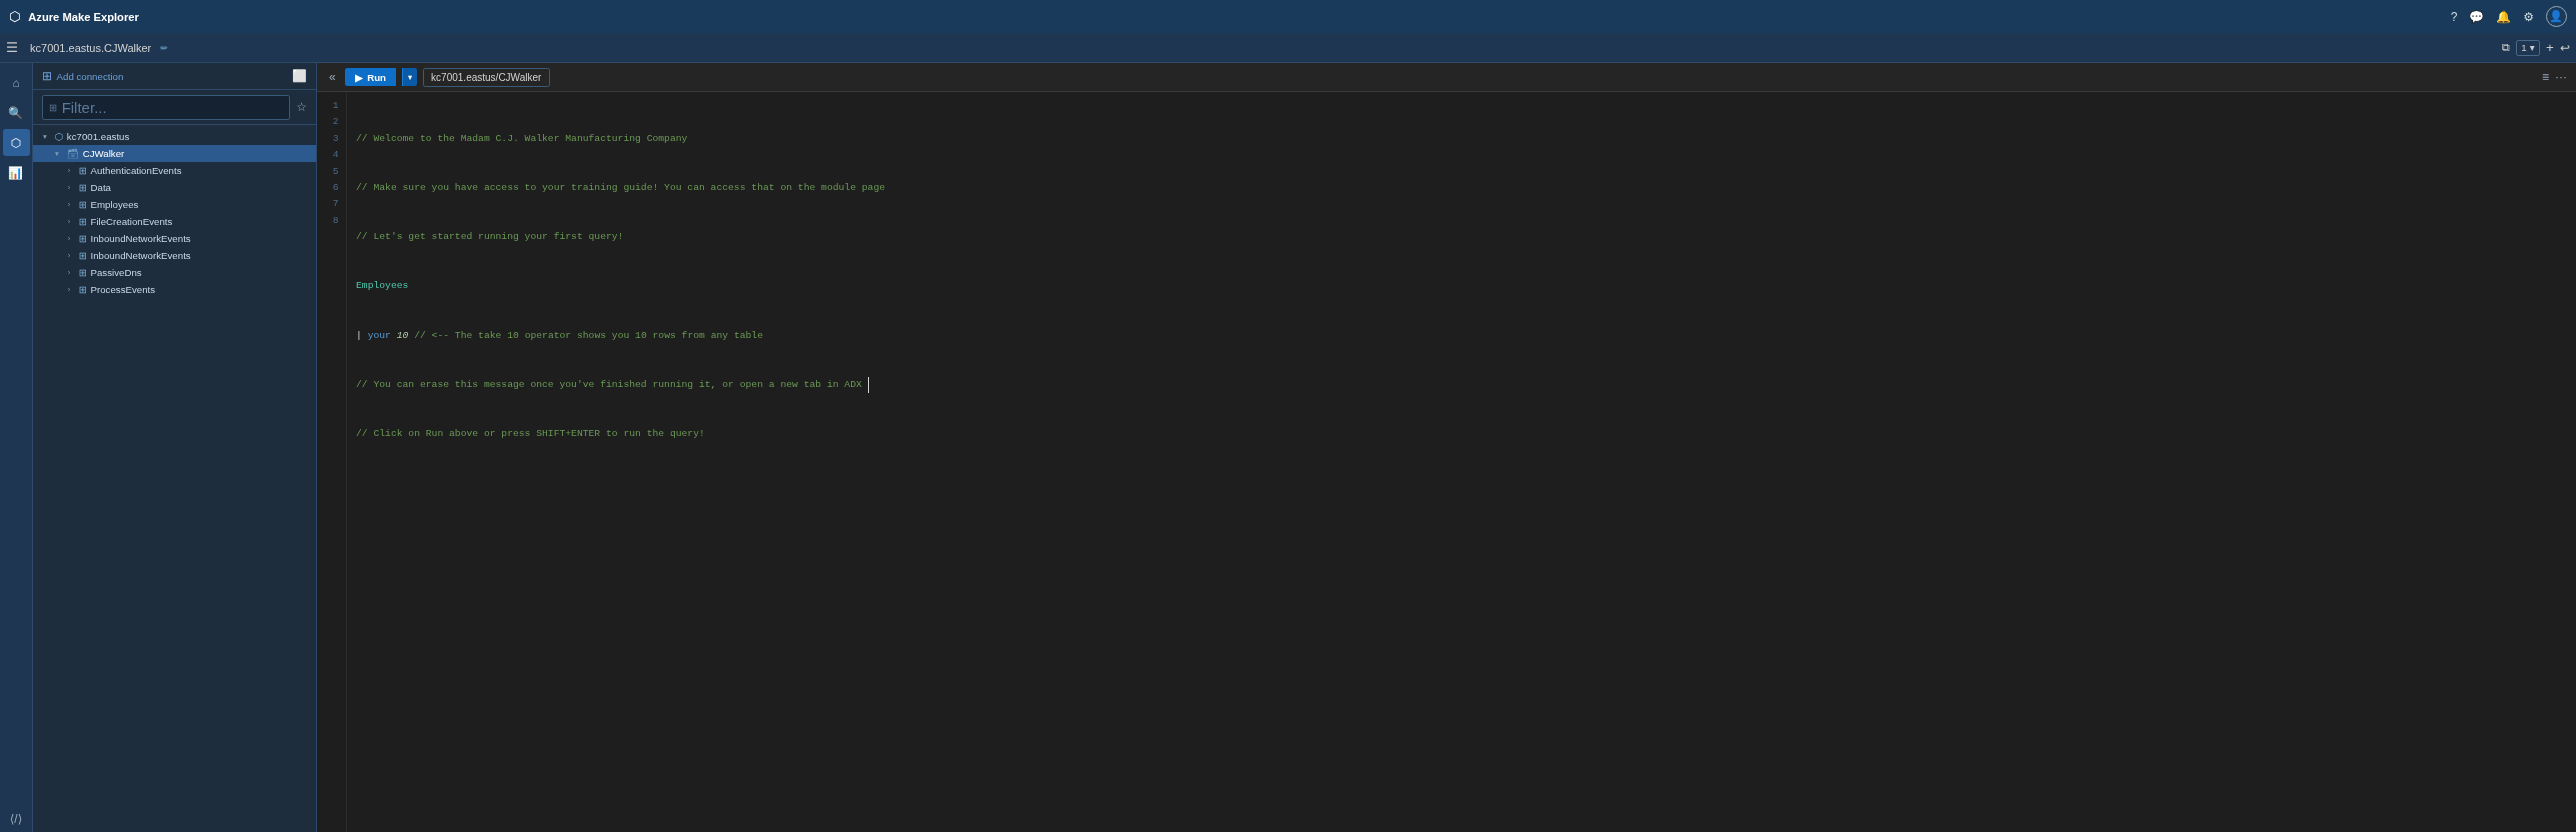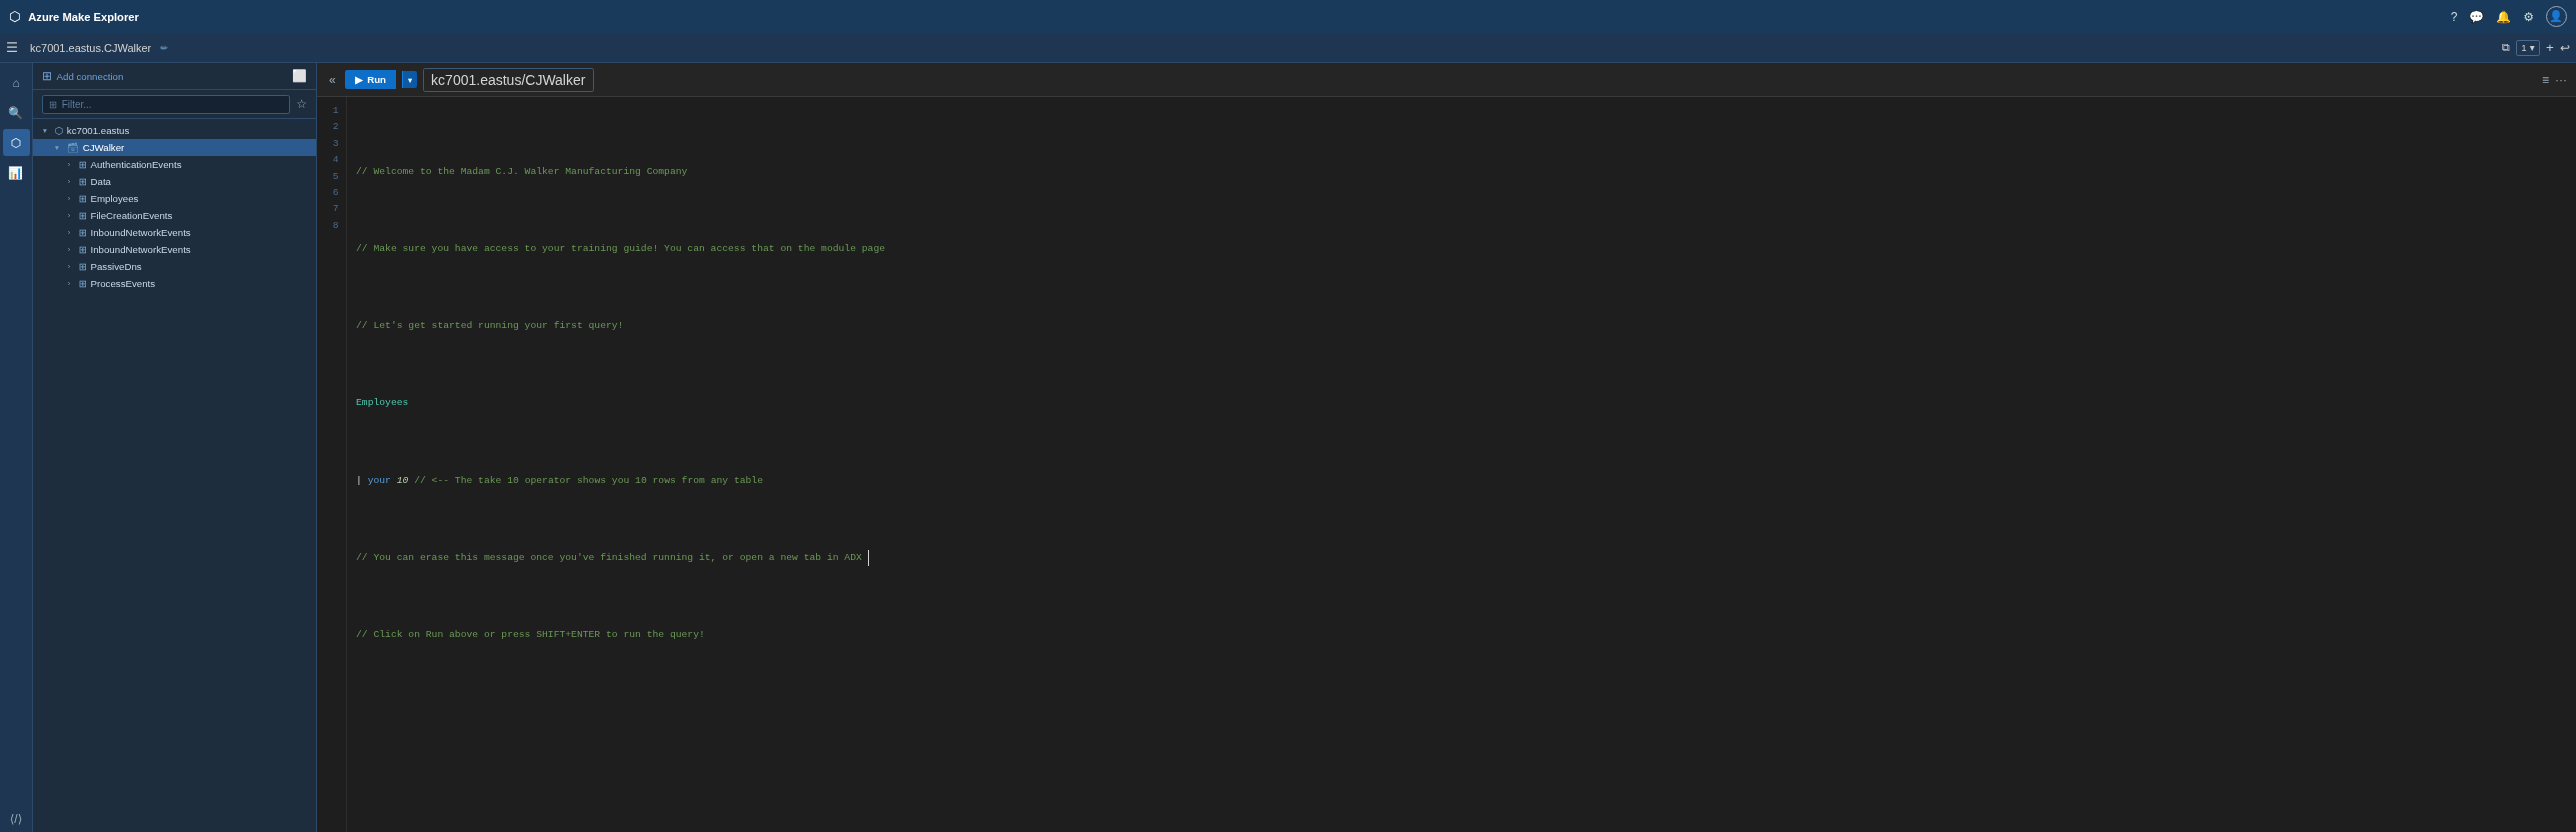--- a/index.html
+++ b/index.html
@@ -109,21 +109,21 @@
     .filter-input-wrap {
       flex: 1;
       display: flex; align-items: center; gap: 4.5px;
       background: #152232;
       border: 0.7px solid #3a5a7a;
       border-radius: 2.2px;
       padding: 3px 6px;
     }
     .filter-input-wrap input {
       background: transparent; border: none; outline: none;
-      color: #9ab; font-size: 10px; width: 100%;
+      color: #9ab; font-size: 15px; width: 100%;
     }
     .filter-input-wrap input::placeholder { color: #5a7a9a; }
     .filter-icon { color: #5a7a9a; font-size: 9.7px; }
     .star-btn { color: #9ab; font-size: 12px; cursor: pointer; }
 
     
     .tree-area {
       flex: 1;
       overflow-y: auto;
       padding: 3px 0;
@@ -184,21 +184,21 @@
       cursor: pointer;
       border-left: 0.7px solid #1a7ad8;
     }
 
     .connection-badge {
       background: #252526;
       border: 0.7px solid #3a5a7a;
       border-radius: 2.2px;
       padding: 3px 7.5px;
       color: #d4d4d4;
-      font-size: 14px;
+      font-size: 10px;
     }
 
     .editor-toolbar-right { margin-left: auto; display: flex; align-items: center; gap: 6px; }
     .toolbar-icon { color: #9ab; font-size: 12px; cursor: pointer; }
 
     
     .code-editor {
       flex: 1;
       display: flex;
       overflow: auto;
@@ -219,21 +219,21 @@
       border-right: 0.7px solid #2d2d2d;
     }
     .line-numbers div { height: 16.4px; }
 
     .code-content {
       flex: 1;
       padding: 6px 9px;
       white-space: pre;
       overflow-x: auto;
     }
-    .code-content .line { height: 16.4px; display: flex; align-items: center; margin-top: 28px; }
+    .code-content .line { height: 16.4px; display: flex; align-items: center; }
 
     .c-comment { color: #6a9955; }
     .c-table { color: #4ec9b0; }
     .c-keyword { color: #569cd6; }
     .c-number { color: #b5cea8; font-style: italic; }
     .c-pipe { color: #d4d4d4; }
     .c-text { color: #d4d4d4; }
 
     
     ::-webkit-scrollbar { width: 6px; height: 6px; }

